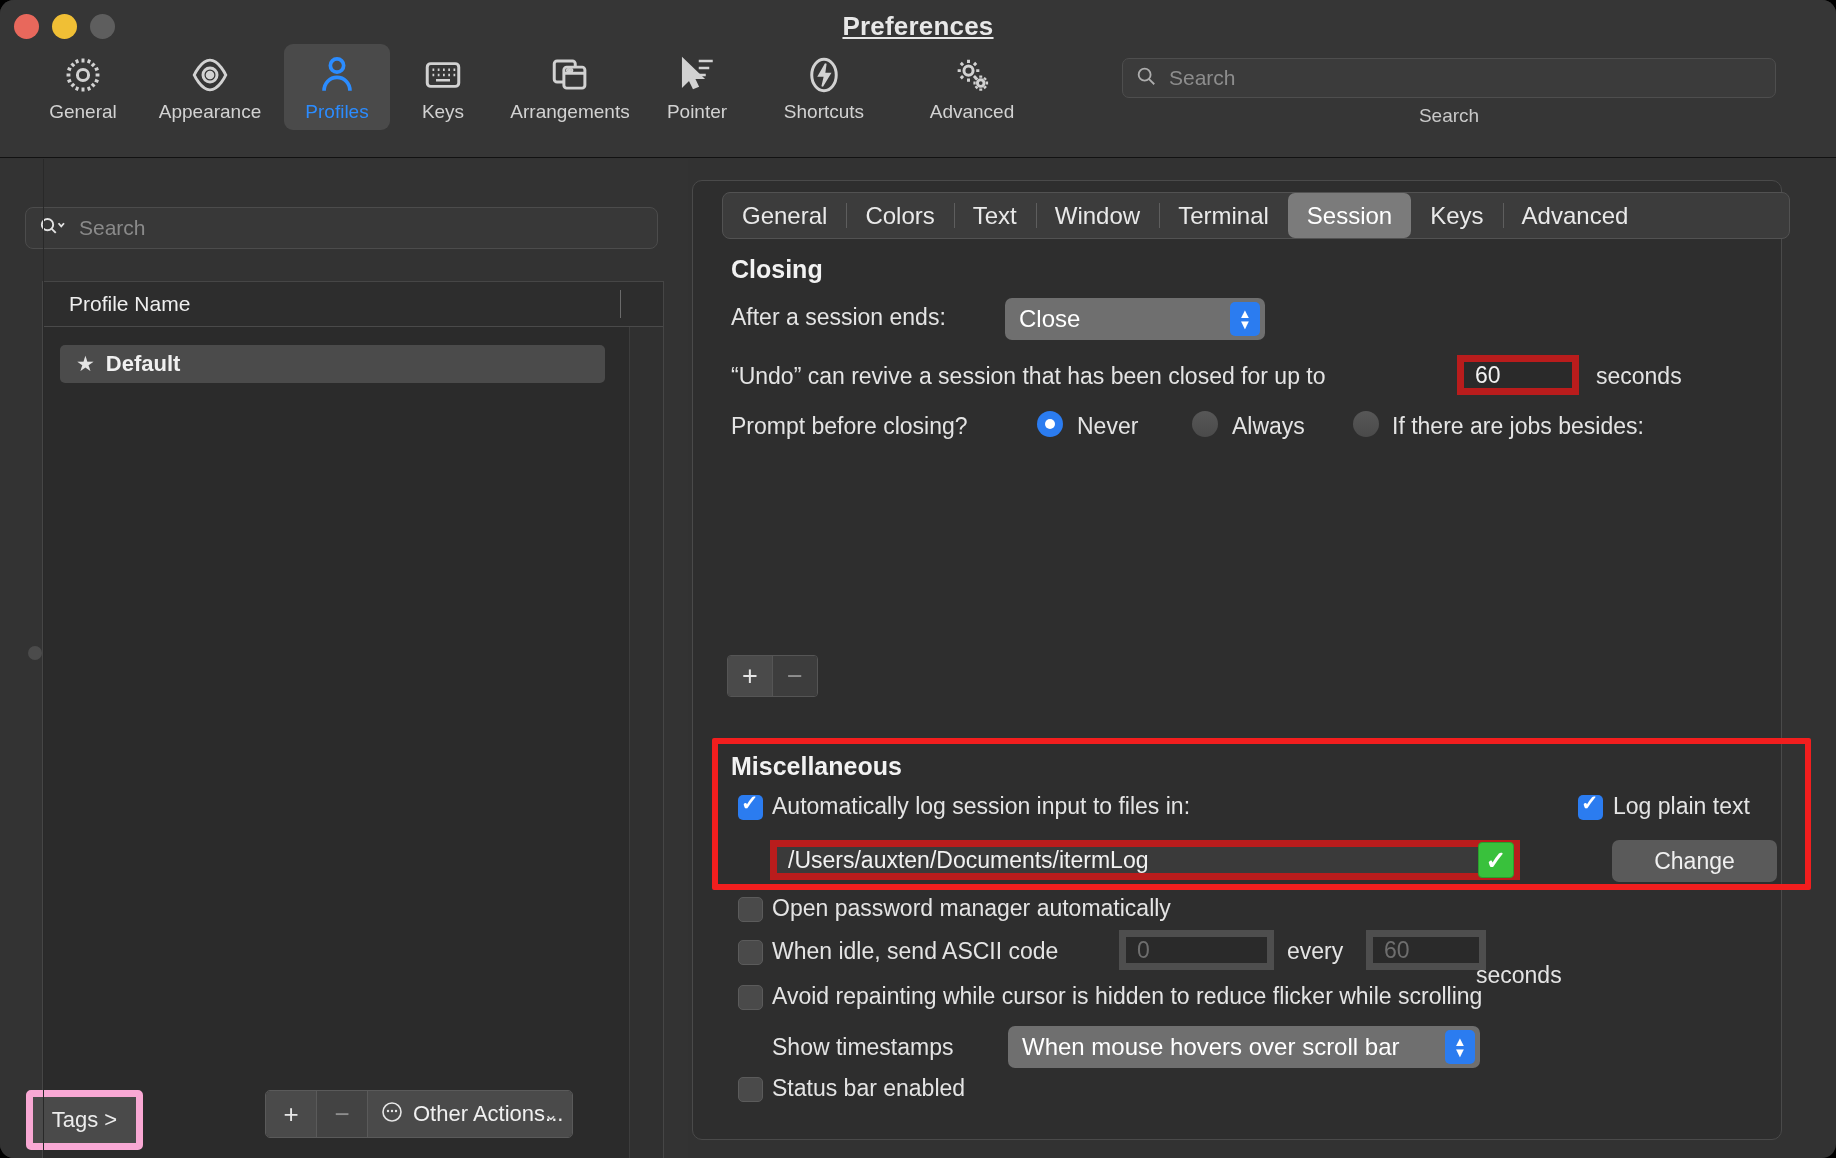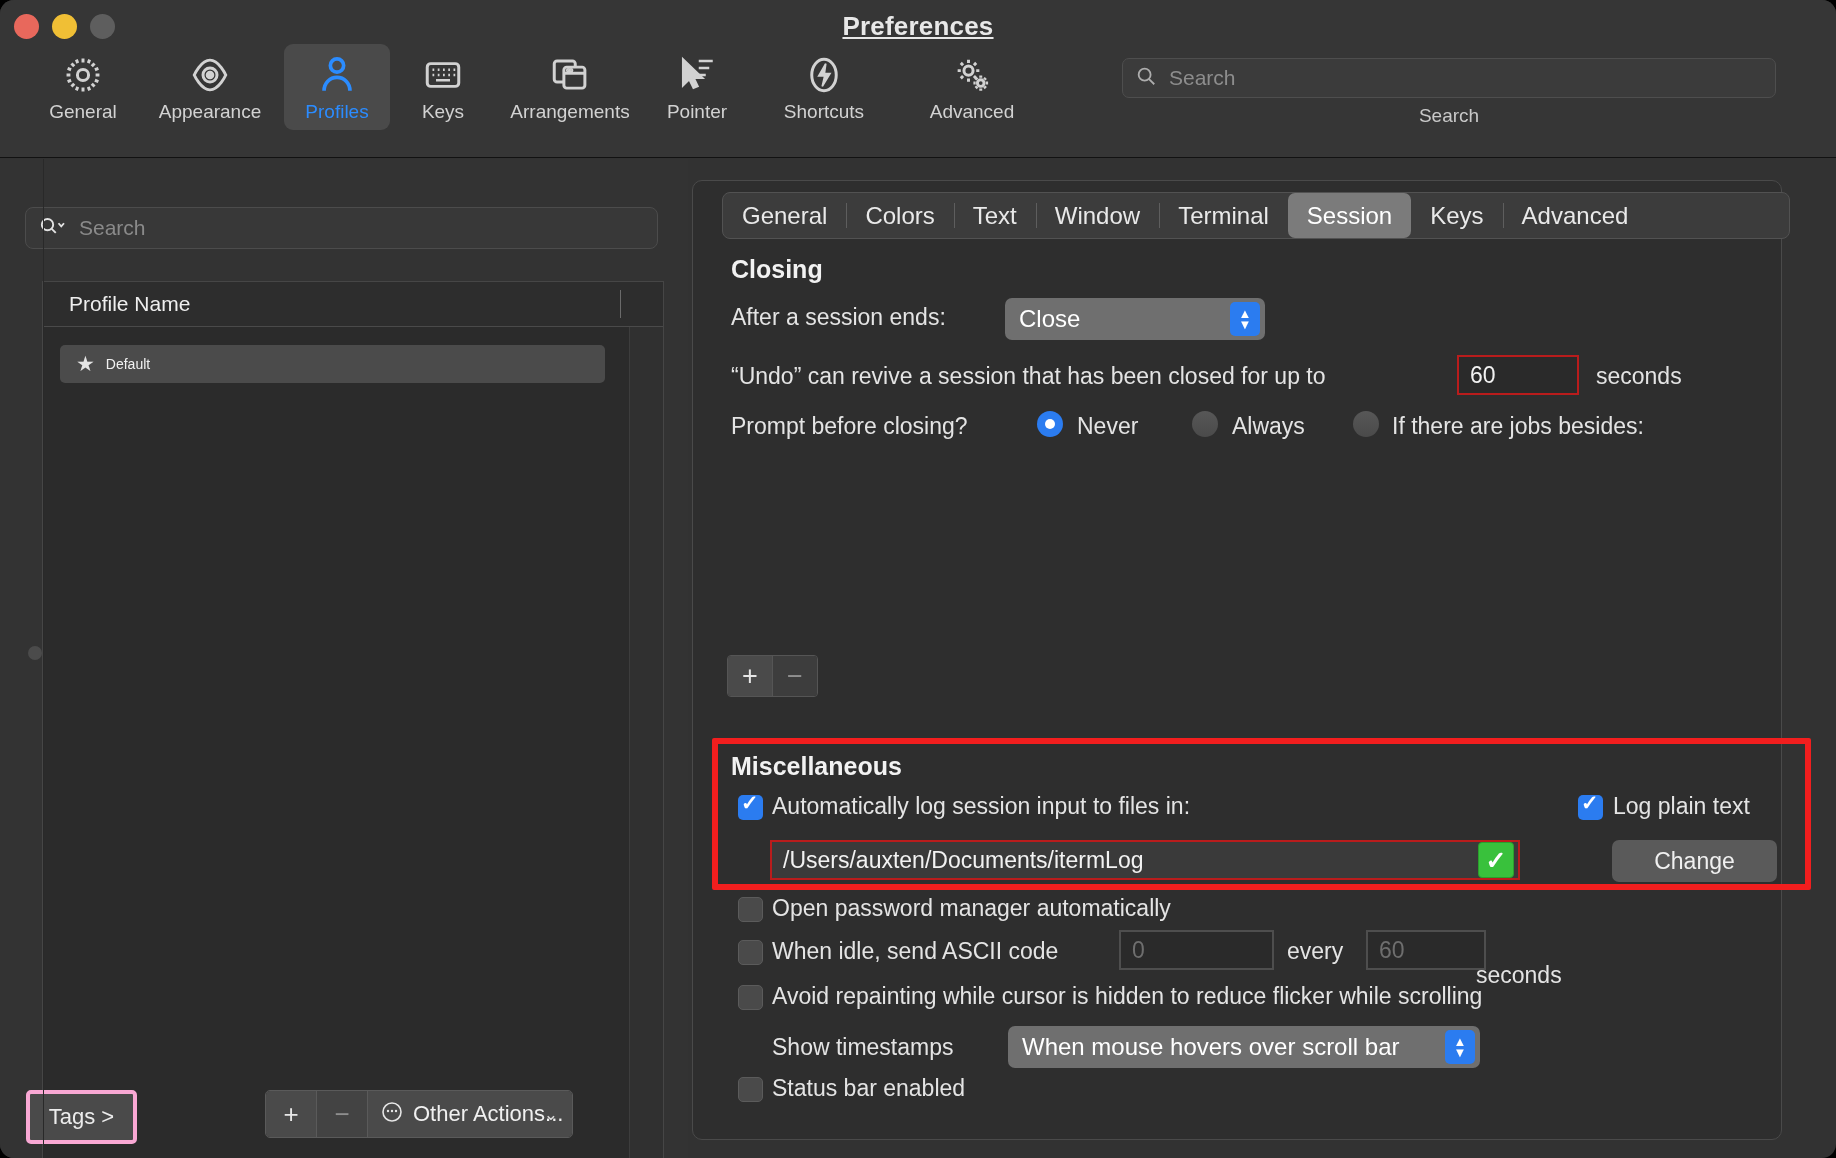--- a/index.html
+++ b/index.html
@@ -130,32 +130,32 @@
   }
   .pt-body { position: relative; height: 880px; }
   .pt-row {
     position: absolute; left: 17px; top: 18px;
     width: 545px; height: 38px;
     background: #4b4b4b; border-radius: 5px;
     display: flex; align-items: center;
     padding-left: 16px; box-sizing: border-box;
   }
   .pt-star { color: #e4e4e4; font-size: 21px; margin-right: 11px; }
-  .pt-row-lbl { font-size: 14px; color: #f0f0f0; }
+  .pt-row-lbl { font-size: 22px; color: #f0f0f0; font-weight: bold; }
   .pt-scrollcol {
     position: absolute; right: 0; top: 0;
     width: 33px; height: 880px;
     background: #303030; border-left: 1px solid #3d3d3d;
   }
 
   .side-footer { position: absolute; left: 0; bottom: 22px; width: 688px; height: 46px; }
   .tags-btn {
     position: absolute; left: 26px; top: 0;
     width: 103px; height: 46px;
-    background: #4a4a4a; border: 4px solid #f9a8d4;
+    background: #4a4a4a; border: 7px solid #f9a8d4;
     border-radius: 5px;
     display: flex; align-items: center; justify-content: center;
     font-size: 22px; color: #ececec;
   }
   .seg-group {
     position: absolute; left: 265px; top: 0;
     height: 46px; display: flex;
     border: 1px solid #5a5a5a; border-radius: 5px;
     overflow: hidden;
   }
@@ -238,21 +238,21 @@
     background: #2b7cf0;
     display: flex; flex-direction: column;
     align-items: center; justify-content: center;
     gap: 2px;
   }
   .popup .arrows span { font-size: 13px; color: #fff; line-height: 9px; }
 
   .txtfield {
     position: absolute; height: 40px;
     background: #2a2a2a;
-    border: 2px solid #b91c1c;
+    border: 7px solid #b91c1c;
     box-sizing: border-box;
     display: flex; align-items: center;
     padding-left: 11px;
     color: #f2f2f2; font-size: 23px;
   }
   .txtfield.ph { color: #6e6e6e; }
 
   .joblist {
     position: absolute; left: 727px; top: 455px;
     width: 1030px; height: 170px;

